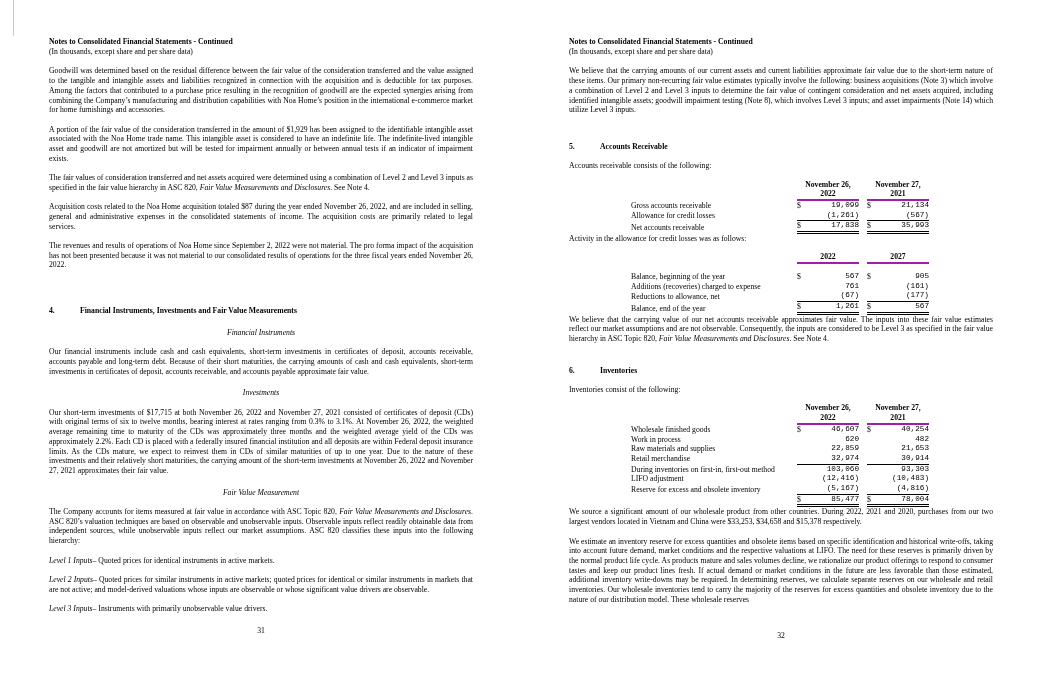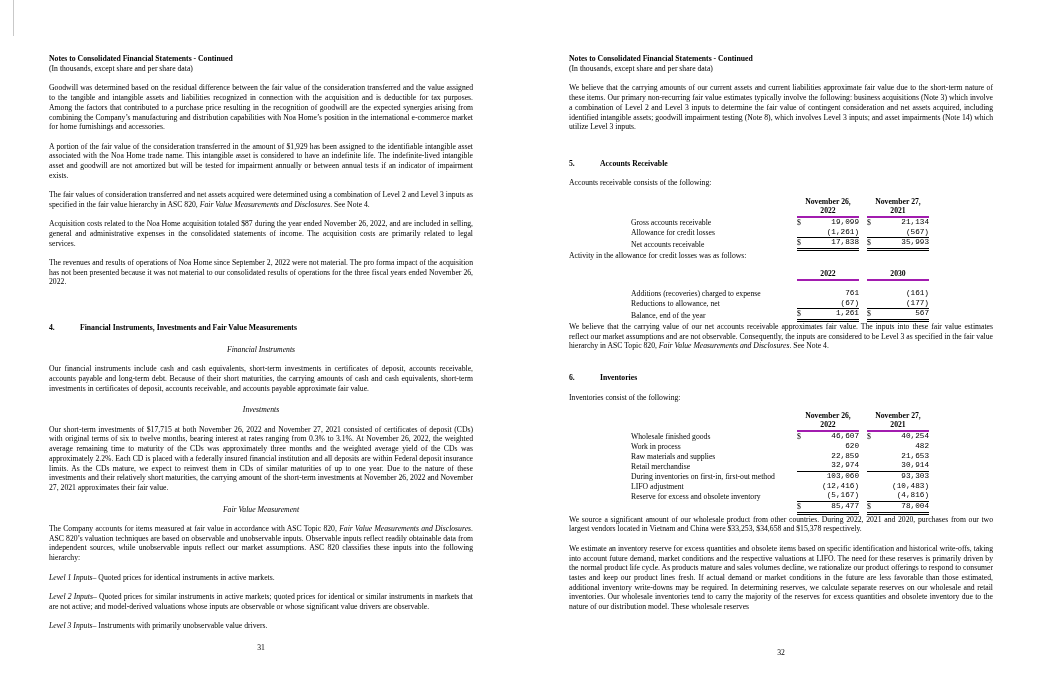--- a/index.html
+++ b/index.html
@@ -2,21 +2,21 @@
 <html><head>
 <meta charset="utf-8">
 <style>
   html,body { margin:0; padding:0; background:#ffffff; }
   .canvas {
     position:relative; width:1040px; height:673px; background:#ffffff;
     font-family:"Liberation Serif", serif; font-size:7.7px; line-height:9.7px;
     color:#000; overflow:hidden;
   }
   .artifact { position:absolute; left:13px; top:0; width:1px; height:36px; background:#c9c9c9; }
-  .page { position:absolute; top:17px; width:424px; height:585px; }
+  .page { position:absolute; top:0; width:424px; height:585px; }
   .page-left  { left:49px; }
   .page-right { left:569px; }
   .doc-title { font-weight:bold; margin-top:37px; }
   .doc-subtitle { }
   p { margin:9.7px 0 0 0; text-align:justify; }
   p.first { margin-top:10px; }
   .subhead { font-style:italic; margin-top:12px; text-align:center; }
   .sec { display:flex; font-weight:bold; }
   .sec .no { width:31px; flex:none; }
   .mt36 { margin-top:36px; }
@@ -122,25 +122,33 @@
       </table>
 
     <p class="mt12">Activity in the allowance for credit losses was as follows:</p>
 
     <table class="fin">
       <tbody>
           <tr>
         <td class="lbl"></td>
         <td class="ch" colspan="2">2022</td>
         <td class="gapc"></td>
-        <td class="ch" colspan="2">2030</td>
+        <td class="ch" colspan="2">2027</td>
       </tr>
       <tr class="sp">
             <td colspan="6"></td>
           </tr>
+      <tr>
+        <td class="lbl">Balance, beginning of the year</td>
+        <td class="d">$</td>
+        <td class="v">567</td>
+        <td class="gapc"></td>
+        <td class="d">$</td>
+        <td class="v">905</td>
+      </tr>
       <tr>
         <td class="lbl">Additions (recoveries) charged to expense</td>
         <td class="d"></td>
         <td class="v">761</td>
         <td class="gapc"></td>
         <td class="d"></td>
         <td class="v">(161)</td>
       </tr>
       <tr>
         <td class="lbl">Reductions to allowance, net</td>

